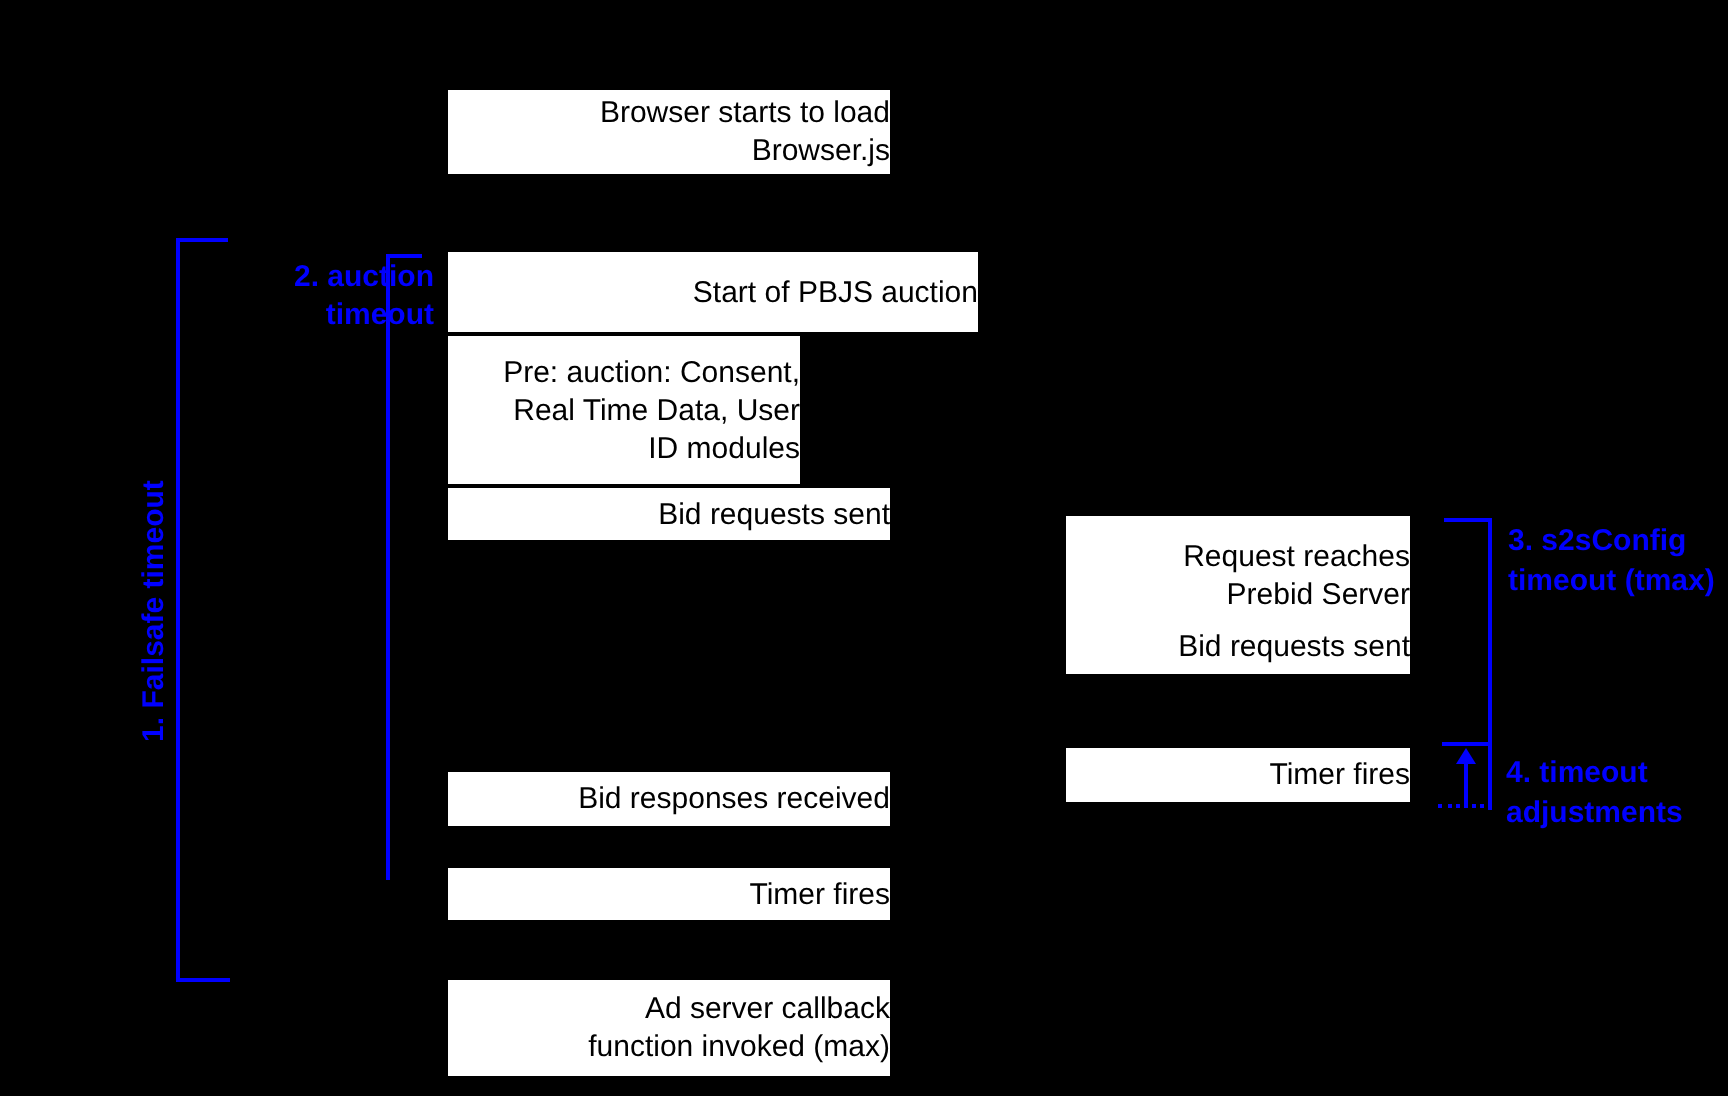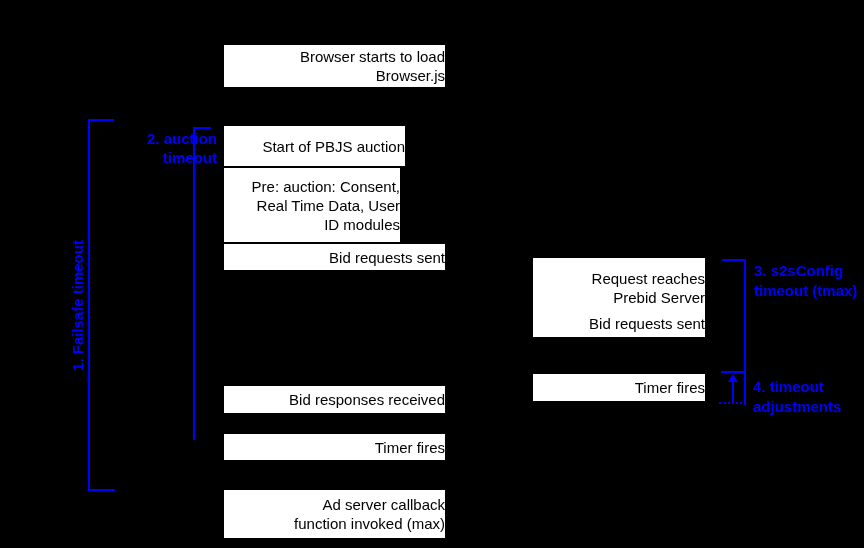--- a/index.html
+++ b/index.html
@@ -66,21 +66,21 @@
 </head>
 <body>
 
 <div class="stage">
 
   <div class="box" style="left:224px; top:45px; width:221px; height:42px;">
     <span class="ln">Browser starts to load</span>
     <span class="ln">Browser.js</span>
   </div>
 
-  <div class="box" style="left:224px; top:126px; width:181px; height:40px;">
+  <div class="box" style="left:224px; top:126px; width:265px; height:40px;">
     <span class="ln">Start of PBJS auction</span>
   </div>
 
   <div class="box" style="left:224px; top:168px; width:176px; height:74px;">
     <span class="ln">Pre: auction: Consent,</span>
     <span class="ln">Real Time Data, User</span>
     <span class="ln">ID modules</span>
   </div>
 
   <div class="box" style="left:224px; top:244px; width:221px; height:26px;">

